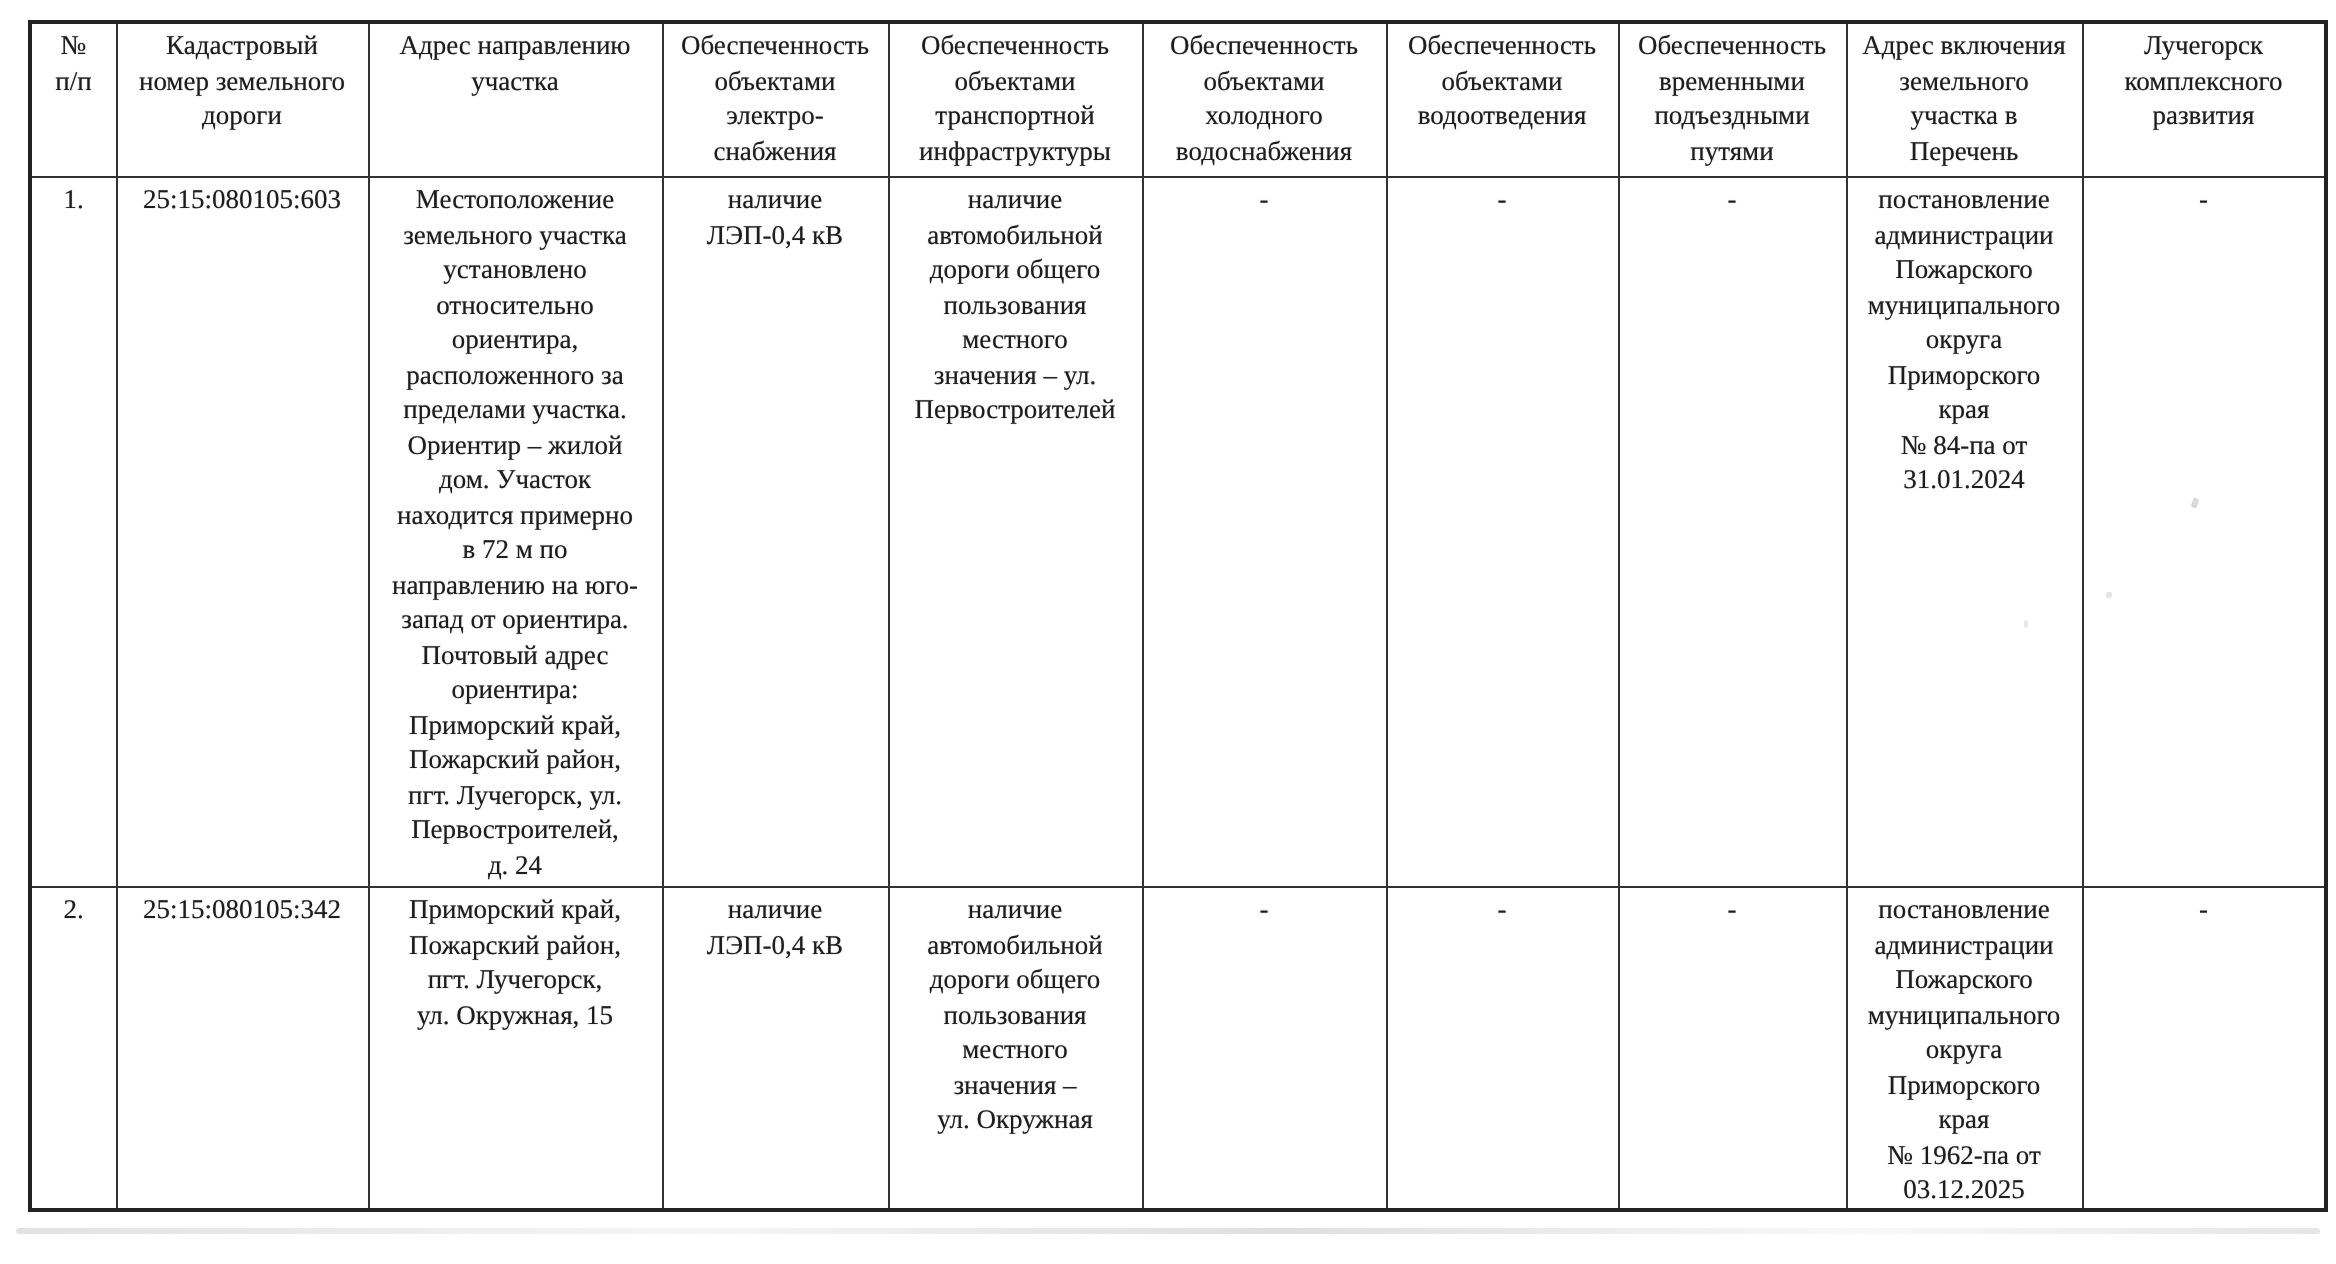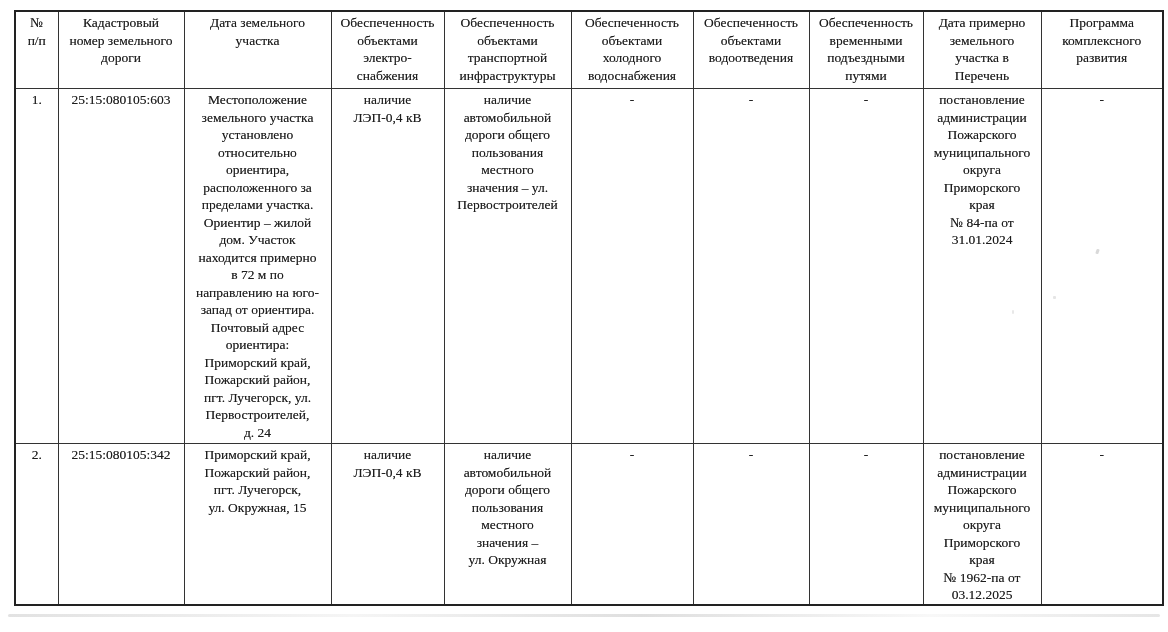--- a/index.html
+++ b/index.html
@@ -89,46 +89,46 @@
       <col style="width:118px">
       <col style="width:122px">
     </colgroup>
     <thead>
       <tr>
         <th>№
 п/п</th>
         <th>Кадастровый
 номер земельного
 дороги</th>
-        <th>Дата земельного
+        <th>Адрес направлению
 участка</th>
         <th>Обеспеченность
 объектами
 электро-
 снабжения</th>
         <th>Обеспеченность
 объектами
 транспортной
 инфраструктуры</th>
         <th>Обеспеченность
 объектами
 холодного
 водоснабжения</th>
         <th>Обеспеченность
 объектами
 водоотведения</th>
         <th>Обеспеченность
 временными
 подъездными
 путями</th>
-        <th>Дата примерно
+        <th>Адрес включения
 земельного
 участка в
 Перечень</th>
-        <th>Программа
+        <th>Лучегорск
 комплексного
 развития</th>
       </tr>
     </thead>
     <tbody>
       <tr class="row-1">
         <td class="cell-num">1.</td>
         <td>25:15:080105:603</td>
         <td>Местоположение
 земельного участка

